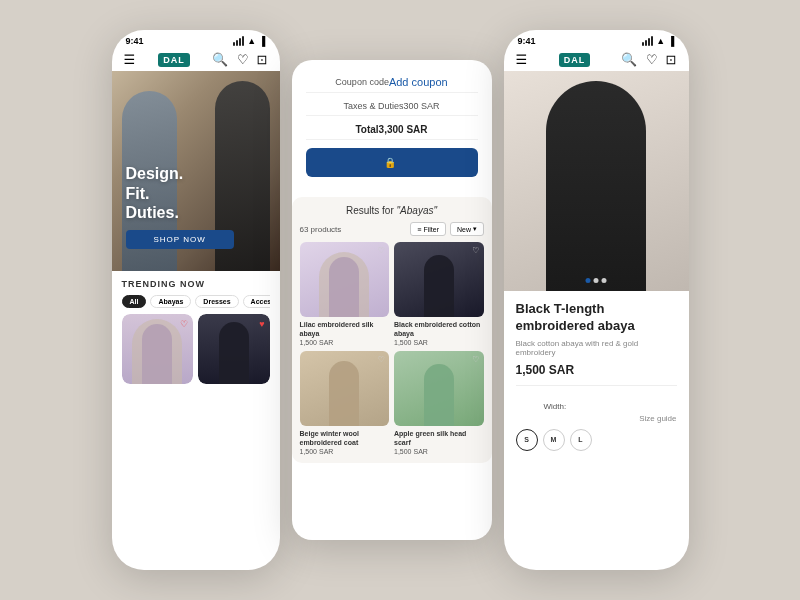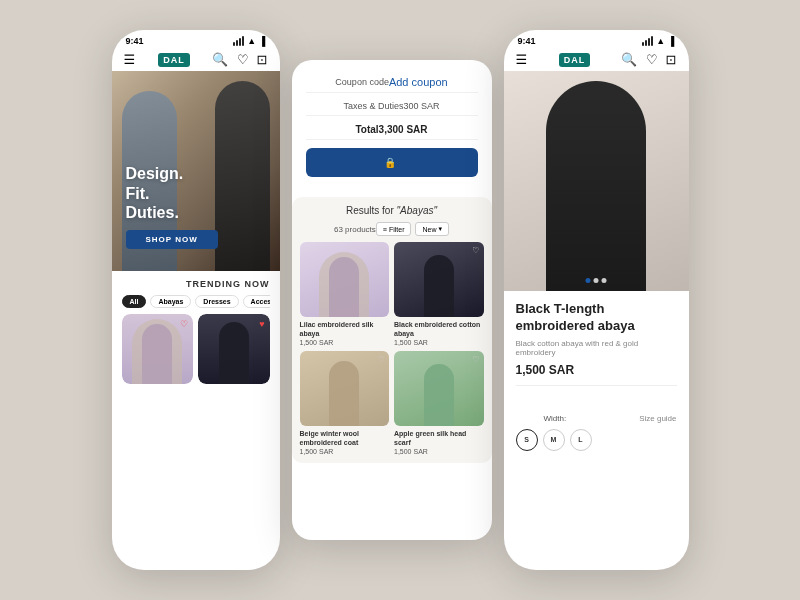--- a/index.html
+++ b/index.html
@@ -130,34 +130,34 @@
       font-weight: 800;
       line-height: 1.2;
       text-shadow: 0 1px 4px rgba(0,0,0,0.3);
     }
     .hero-text h1 span { display: block; }
     .shop-btn {
       margin-top: 8px;
       background: #1a4a8a;
       color: #fff;
       border: none;
-      padding: 5px 20px;
+      padding: 5px 28px;
       border-radius: 4px;
       font-size: 8px;
-      font-weight: 700;
+      font-weight: 400;
       letter-spacing: 1px;
       cursor: pointer;
     }
 
     
     .trending-section { padding: 8px 10px; }
     .trending-title {
       font-size: 9px;
       font-weight: 700;
-      text-align: right;
+      text-align: left;
       letter-spacing: 1px;
       color: #333;
       margin-bottom: 6px;
     }
     .filter-pills {
       display: flex;
       gap: 4px;
       margin-bottom: 6px;
       overflow: hidden;
     }
@@ -245,21 +245,21 @@
     }
     .results-title {
       font-size: 10px;
       color: #333;
       text-align: center;
       margin-bottom: 6px;
     }
     .results-title em { font-style: italic; }
     .results-meta {
       display: flex;
-      justify-content: center;
+      justify-content: space-between;
       align-items: center;
       margin-bottom: 6px;
     }
     .results-count { font-size: 8px; color: #555; }
     .results-actions { display: flex; gap: 4px; }
     .filter-btn, .sort-btn {
       font-size: 7px;
       padding: 2px 6px;
       border: 1px solid #ccc;
       border-radius: 3px;
@@ -353,21 +353,21 @@
     }
     .product-detail-price {
       font-size: 12px;
       font-weight: 700;
       color: #222;
       margin-bottom: 8px;
     }
     .size-row {
       display: flex;
       justify-content: space-between;
-      align-items: flex-end;
+      align-items: center;
       margin-bottom: 6px;
       padding-left: 28px;
     }
     .size-label { font-size: 8px; color: #555; }
     .size-guide { font-size: 8px; color: #888; cursor: pointer; margin-top: 24px; }
     .size-options { display: flex; gap: 5px; margin-top: 4px; }
     .size-btn {
       width: 22px;
       height: 22px;
       border-radius: 50%;

